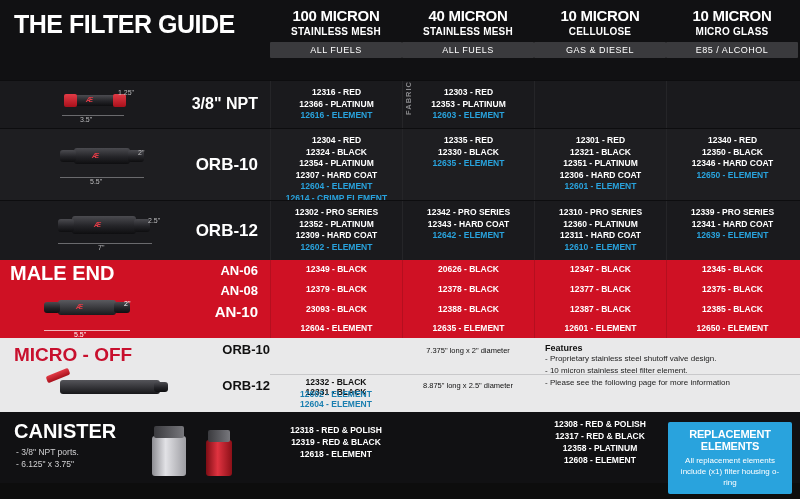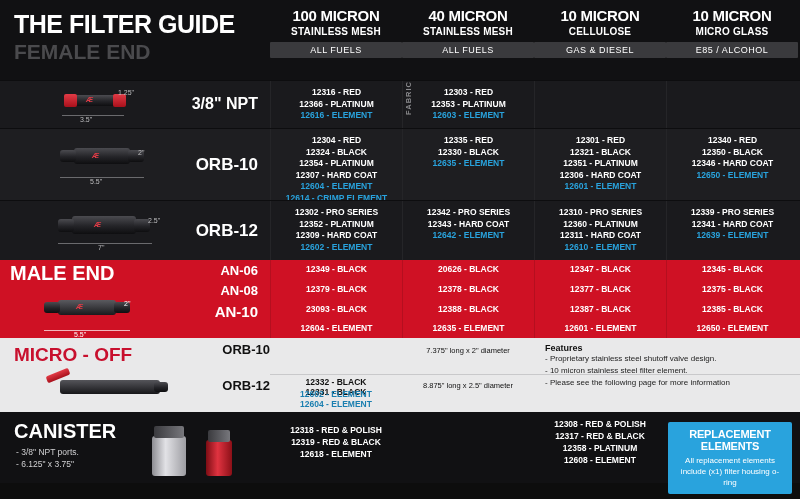--- a/index.html
+++ b/index.html
@@ -118,21 +118,20 @@
   .logo-a { position:absolute; color:#e23b46; font-size:7px; font-weight:bold; font-style:italic;}
   .divline { position:absolute; background:#6a6a6d; height:1px; }
 </style>
 </head>
 <body>
 
 <div class="page">
 
   <div class="header">
     <div class="title-main">THE FILTER GUIDE</div>
-    <div class="title-sub">FEMALE END</div>
 
     <div class="colhead" style="left:270px; width:132px;">
       <div class="micron">100 MICRON</div>
       <div class="mat">STAINLESS MESH</div>
       <div class="fuel">ALL FUELS</div>
     </div>
     <div class="colhead" style="left:402px; width:132px;">
       <div class="micron">40 MICRON</div>
       <div class="mat">STAINLESS MESH</div>
       <div class="fuel">ALL FUELS</div>

